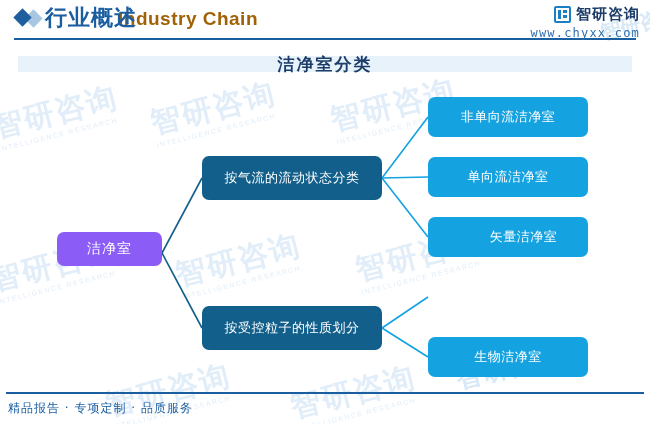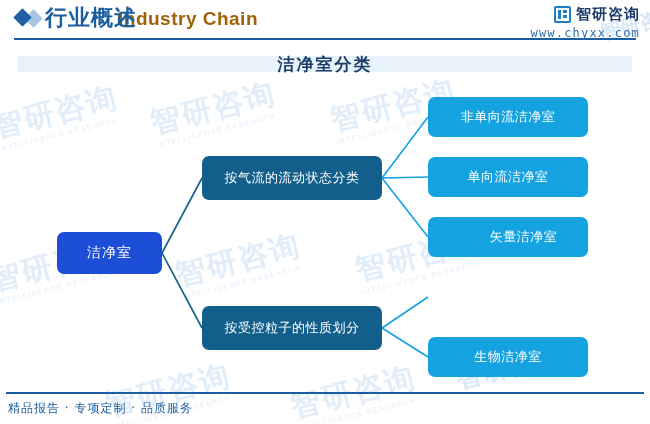--- a/index.html
+++ b/index.html
@@ -186,22 +186,22 @@
     justify-content: center;
     border-radius: 7px;
     color: #ffffff;
     font-family: "DejaVu Sans", "Liberation Sans", sans-serif;
     z-index: 2;
     text-align: center;
     line-height: 1.1;
   }
   .node-root {
     left: 57px; top: 144px;
-    width: 105px; height: 42px;
-    background: #1d4ed8;
+    width: 105px; height: 34px;
+    background: #8b5cf6;
     font-size: 14px;
     letter-spacing: 1px;
   }
   .node-mid {
     width: 180px; height: 44px;
     background: #115f8a;
     font-size: 13px;
     left: 202px;
     letter-spacing: .5px;
     text-align: right;

